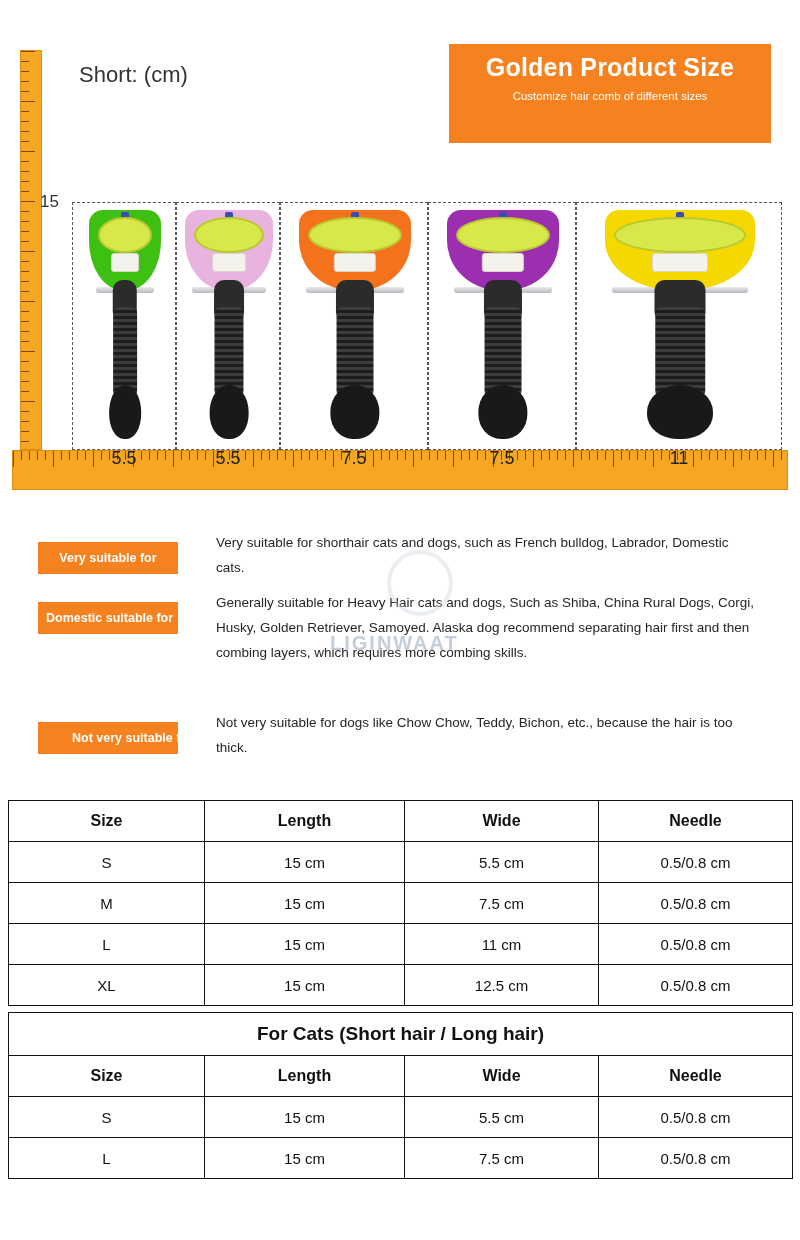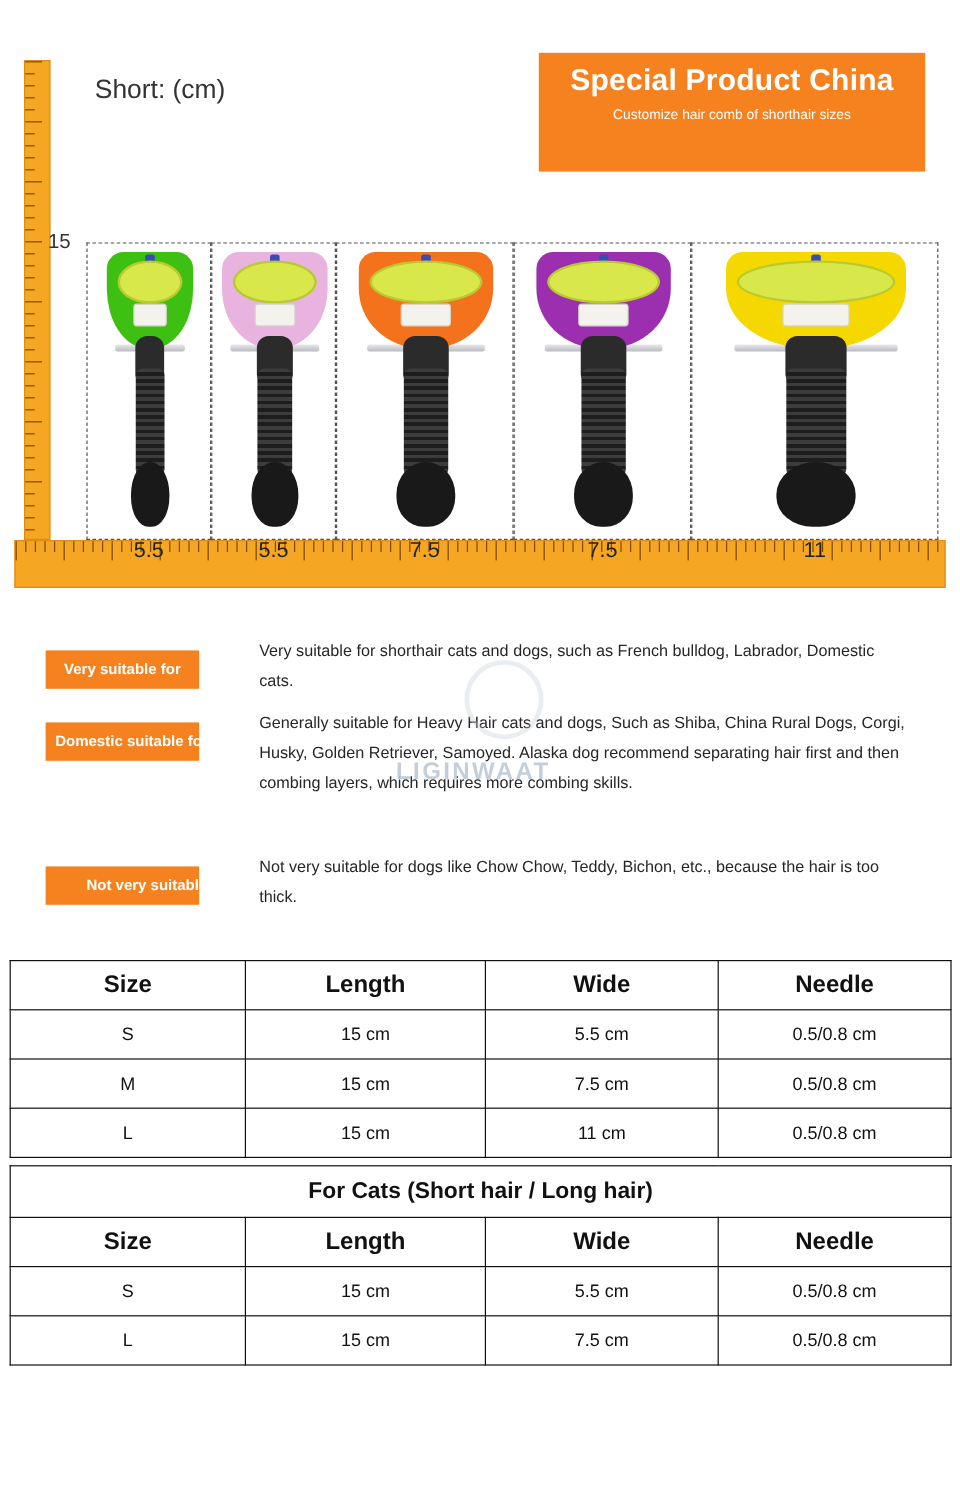--- a/index.html
+++ b/index.html
@@ -209,21 +209,21 @@
     width: 800px;
   }
   .tag {
     position: absolute;
     left: 38px;
     background: #f5821f;
     color: #ffffff;
     font-size: 12.5px;
     font-weight: bold;
     padding: 9px 8px;
-    width: 128px;
+    width: 140px;
     box-sizing: border-box;
     text-align: center;
     white-space: nowrap;
   }
   .suit-text {
     position: absolute;
     left: 216px;
     width: 540px;
     font-size: 13.5px;
     line-height: 25px;
@@ -281,33 +281,33 @@
     padding: 0;
     font-weight: normal;
   }
   .tbl-title {
     font-size: 19px;
     font-weight: bold;
     height: 42px;
   }
   .hdr td {
     font-weight: bold;
-    font-size: 20px;
+    font-size: 16px;
   }
 </style>
 </head>
 <body>
 
 <div class="top-panel">
 
   <div class="unit-label">Short: (cm)</div>
 
   <div class="banner">
-    <div class="banner-title">Special Product China</div>
-    <div class="banner-sub">Customize hair comb of shorthair sizes</div>
+    <div class="banner-title">Golden Product Size</div>
+    <div class="banner-sub">Customize hair comb of different sizes</div>
   </div>
 
   <div class="v-ruler" id="v-ruler">
       <div class="tick" style="top: 0px; width: 14px;"></div>
       <div class="tick" style="top: 10px; width: 8px;"></div>
       <div class="tick" style="top: 20px; width: 8px;"></div>
       <div class="tick" style="top: 30px; width: 8px;"></div>
       <div class="tick" style="top: 40px; width: 8px;"></div>
       <div class="tick" style="top: 50px; width: 14px;"></div>
       <div class="tick" style="top: 60px; width: 8px;"></div>
@@ -568,20 +568,26 @@
           <td>15 cm</td>
           <td>7.5 cm</td>
           <td>0.5/0.8 cm</td>
         </tr>
         <tr>
           <td>L</td>
           <td>15 cm</td>
           <td>11 cm</td>
           <td>0.5/0.8 cm</td>
         </tr>
+        <tr>
+          <td>XL</td>
+          <td>15 cm</td>
+          <td>12.5 cm</td>
+          <td>0.5/0.8 cm</td>
+        </tr>
       </tbody>
     </table>
     <table class="second">
       <colgroup>
         <col style="width: 196px;">
         <col style="width: 200px;">
         <col style="width: 194px;">
         <col style="width: 194px;">
       </colgroup>
       <tbody>

